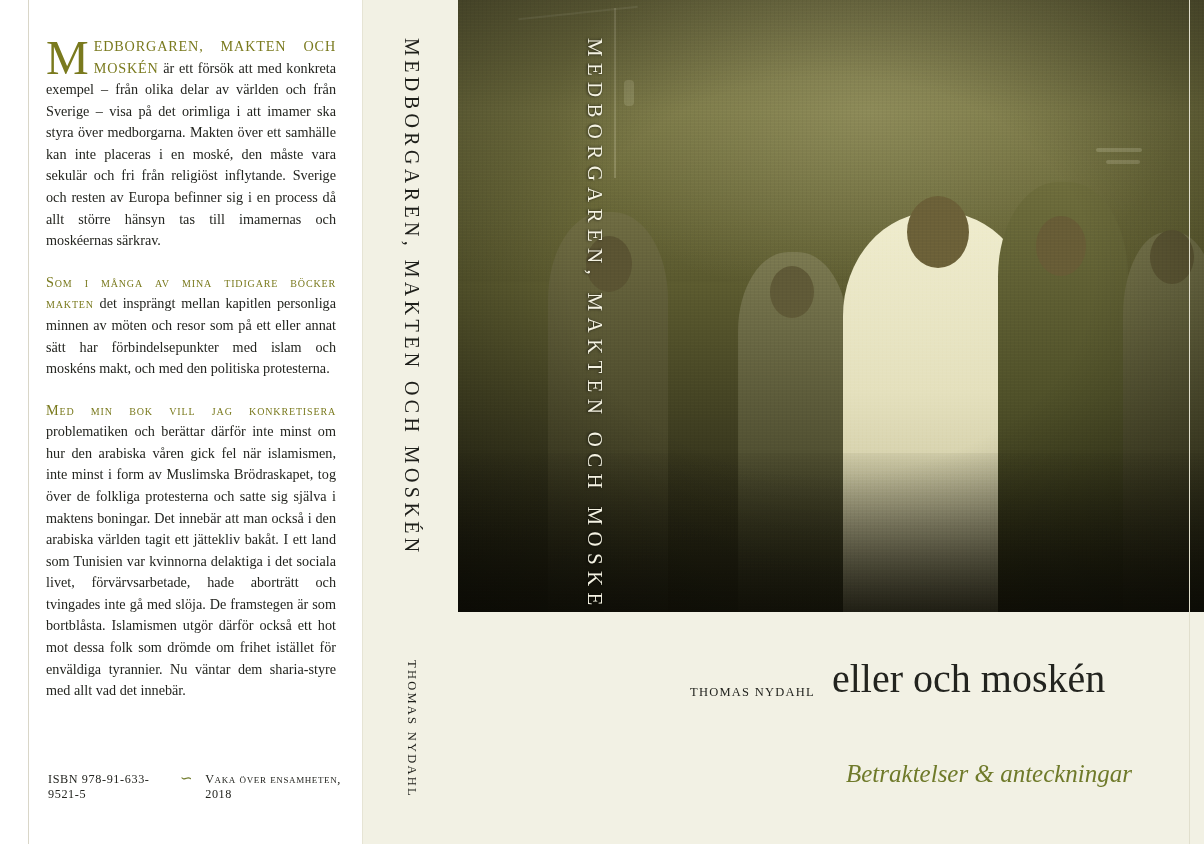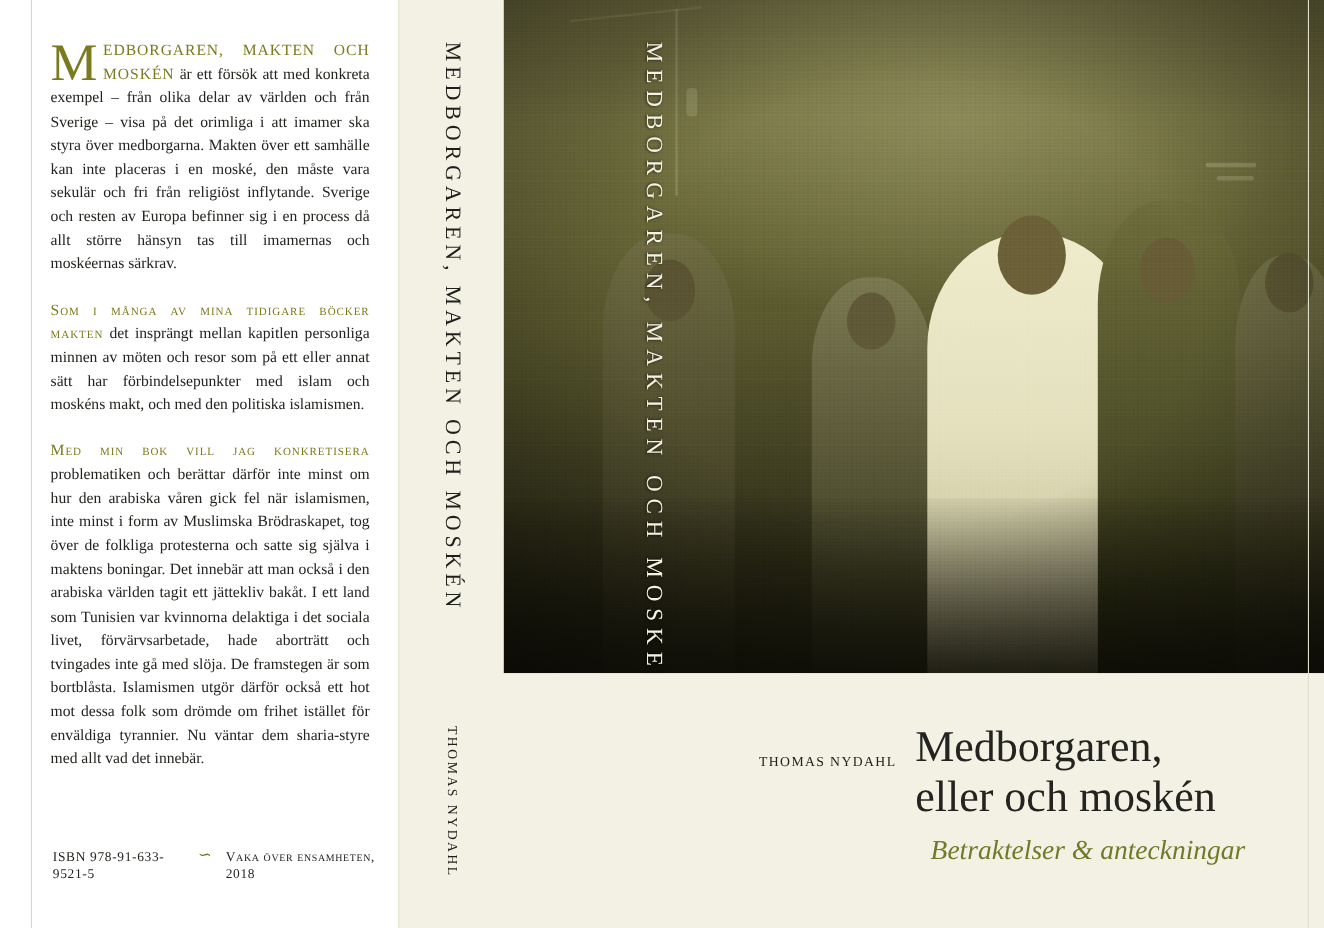--- a/index.html
+++ b/index.html
@@ -284,21 +284,21 @@
   <div id="back-cover">
     <div id="left-fold-line"></div>
 
     <div id="back-text">
 
       <p class="blurb-para dropcap-para">
         <span class="dropcap">M</span><span class="smallcaps-lead">EDBORGAREN, MAKTEN OCH MOSKÉN</span><span> är ett försök att med konkreta exempel – från olika delar av världen och från Sverige – visa på det orimliga i att imamer ska styra över medborgarna. Makten över ett samhälle kan inte placeras i en moské, den måste vara sekulär och fri från religiöst inflytande. Sverige och resten av Europa befinner sig i en process då allt större hänsyn tas till imamernas och moskéernas särkrav.</span>
       </p>
 
       <p class="blurb-para">
-        <span class="smallcaps-lead-dark">Som i många av mina tidigare böcker makten</span><span> det insprängt mellan kapitlen personliga minnen av möten och resor som på ett eller annat sätt har förbindelsepunkter med islam och moskéns makt, och med den politiska islamismen.</span>
+        <span class="smallcaps-lead-dark">Som i många av mina tidigare böcker makten</span><span> det insprängt mellan kapitlen personliga minnen av möten och resor som på ett eller annat sätt har förbindelsepunkter med islam och moskéns makt, och med den politiska protesterna.</span>
       </p>
 
       <p class="blurb-para">
         <span class="smallcaps-lead-dark">Med min bok vill jag konkretisera</span><span> problematiken och berättar därför inte minst om hur den arabiska våren gick fel när islamismen, inte minst i form av Muslimska Brödraskapet, tog över de folkliga protesterna och satte sig själva i maktens boningar. Det innebär att man också i den arabiska världen tagit ett jättekliv bakåt. I ett land som Tunisien var kvinnorna delaktiga i det sociala livet, förvärvsarbetade, hade aborträtt och tvingades inte gå med slöja. De framstegen är som bortblåsta. Islamismen utgör därför också ett hot mot dessa folk som drömde om frihet istället för enväldiga tyrannier. Nu väntar dem sharia-styre med allt vad det innebär.</span>
       </p>
 
     </div>
 
     <div id="back-footer">
       <span>ISBN 978-91-633-9521-5</span>
@@ -343,21 +343,20 @@
 
       <div class="ph-grain"></div>
       <div class="ph-vignette"></div>
 
       <div id="front-spine-title">Medborgaren, makten och mosken</div>
     </div>
 
     <div id="front-title-block">
       <div id="front-author">Thomas Nydahl</div>
       <div id="front-title">
-        <div>Medborgaren,</div>
         <div>eller och moskén</div>
       </div>
       <div id="front-subtitle">Betraktelser &amp; anteckningar</div>
     </div>
 
     <div id="right-fold-line"></div>
   </div>
 
 </div>
 

